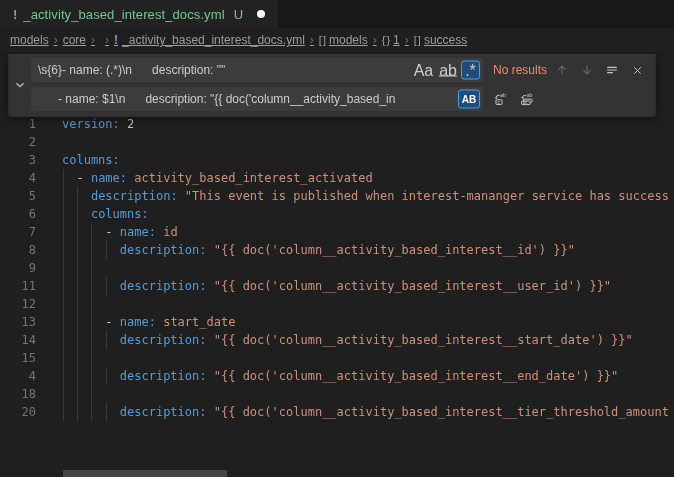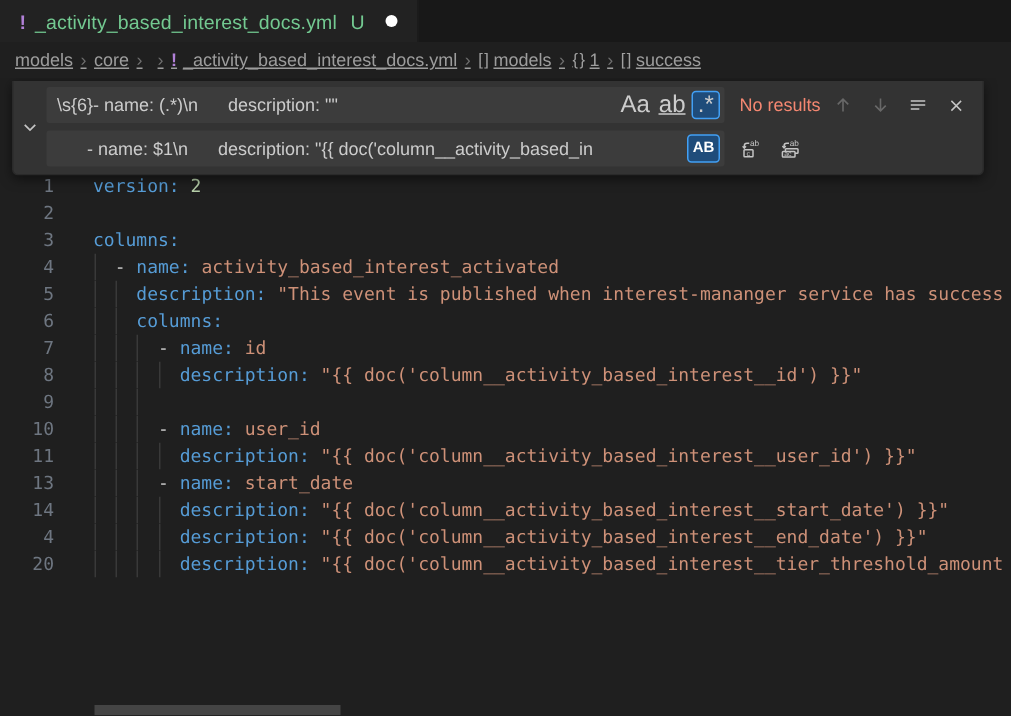--- a/index.html
+++ b/index.html
@@ -250,39 +250,47 @@
       </div>
       <div class="line">
         <div class="ln">8</div>
         <div class="lc"><span class="guide" style="left: 26.5px;"></span><span class="guide" style="left: 40.94px;"></span><span class="guide" style="left: 55.38px;"></span><span class="guide" style="left: 69.82px;"></span><span class="tk-p">        </span><span class="tk-k">description:</span><span class="tk-p"> </span><span class="tk-s">"{{ doc('column__activity_based_interest__id') }}"</span></div>
       </div>
       <div class="line">
         <div class="ln">9</div>
         <div class="lc"><span class="guide" style="left: 26.5px;"></span><span class="guide" style="left: 40.94px;"></span><span class="guide" style="left: 55.38px;"></span></div>
       </div>
       <div class="line">
-        <div class="ln">10</div>
-        <div class="lc"><span class="guide" style="left: 26.5px;"></span><span class="guide" style="left: 40.94px;"></span><span class="guide" style="left: 55.38px;"></span><span class="tk-p">      - </span><span class="tk-k">name:</span><span class="tk-p"> </span><span class="tk-s">user_id</span></div>
-      </div>
-      <div class="line">
         <div class="ln">11</div>
         <div class="lc"><span class="guide" style="left: 26.5px;"></span><span class="guide" style="left: 40.94px;"></span><span class="guide" style="left: 55.38px;"></span><span class="guide" style="left: 69.82px;"></span><span class="tk-p">        </span><span class="tk-k">description:</span><span class="tk-p"> </span><span class="tk-s">"{{ doc('column__activity_based_interest__user_id') }}"</span></div>
       </div>
       <div class="line">
+        <div class="ln">12</div>
+        <div class="lc"><span class="guide" style="left: 26.5px;"></span><span class="guide" style="left: 40.94px;"></span><span class="guide" style="left: 55.38px;"></span></div>
+      </div>
+      <div class="line">
         <div class="ln">13</div>
         <div class="lc"><span class="guide" style="left: 26.5px;"></span><span class="guide" style="left: 40.94px;"></span><span class="guide" style="left: 55.38px;"></span><span class="tk-p">      - </span><span class="tk-k">name:</span><span class="tk-p"> </span><span class="tk-s">start_date</span></div>
       </div>
       <div class="line">
         <div class="ln">14</div>
         <div class="lc"><span class="guide" style="left: 26.5px;"></span><span class="guide" style="left: 40.94px;"></span><span class="guide" style="left: 55.38px;"></span><span class="guide" style="left: 69.82px;"></span><span class="tk-p">        </span><span class="tk-k">description:</span><span class="tk-p"> </span><span class="tk-s">"{{ doc('column__activity_based_interest__start_date') }}"</span></div>
       </div>
       <div class="line">
+        <div class="ln">15</div>
+        <div class="lc"><span class="guide" style="left: 26.5px;"></span><span class="guide" style="left: 40.94px;"></span><span class="guide" style="left: 55.38px;"></span></div>
+      </div>
+      <div class="line">
         <div class="ln">4</div>
         <div class="lc"><span class="guide" style="left: 26.5px;"></span><span class="guide" style="left: 40.94px;"></span><span class="guide" style="left: 55.38px;"></span><span class="guide" style="left: 69.82px;"></span><span class="tk-p">        </span><span class="tk-k">description:</span><span class="tk-p"> </span><span class="tk-s">"{{ doc('column__activity_based_interest__end_date') }}"</span></div>
       </div>
       <div class="line">
+        <div class="ln">18</div>
+        <div class="lc"><span class="guide" style="left: 26.5px;"></span><span class="guide" style="left: 40.94px;"></span><span class="guide" style="left: 55.38px;"></span></div>
+      </div>
+      <div class="line">
         <div class="ln">20</div>
         <div class="lc"><span class="guide" style="left: 26.5px;"></span><span class="guide" style="left: 40.94px;"></span><span class="guide" style="left: 55.38px;"></span><span class="guide" style="left: 69.82px;"></span><span class="tk-p">        </span><span class="tk-k">description:</span><span class="tk-p"> </span><span class="tk-s">"{{ doc('column__activity_based_interest__tier_threshold_amount</span></div>
       </div>
     </div>
 
   <div class="hscroll-thumb"></div>
 </div>
 
 </body></html>

